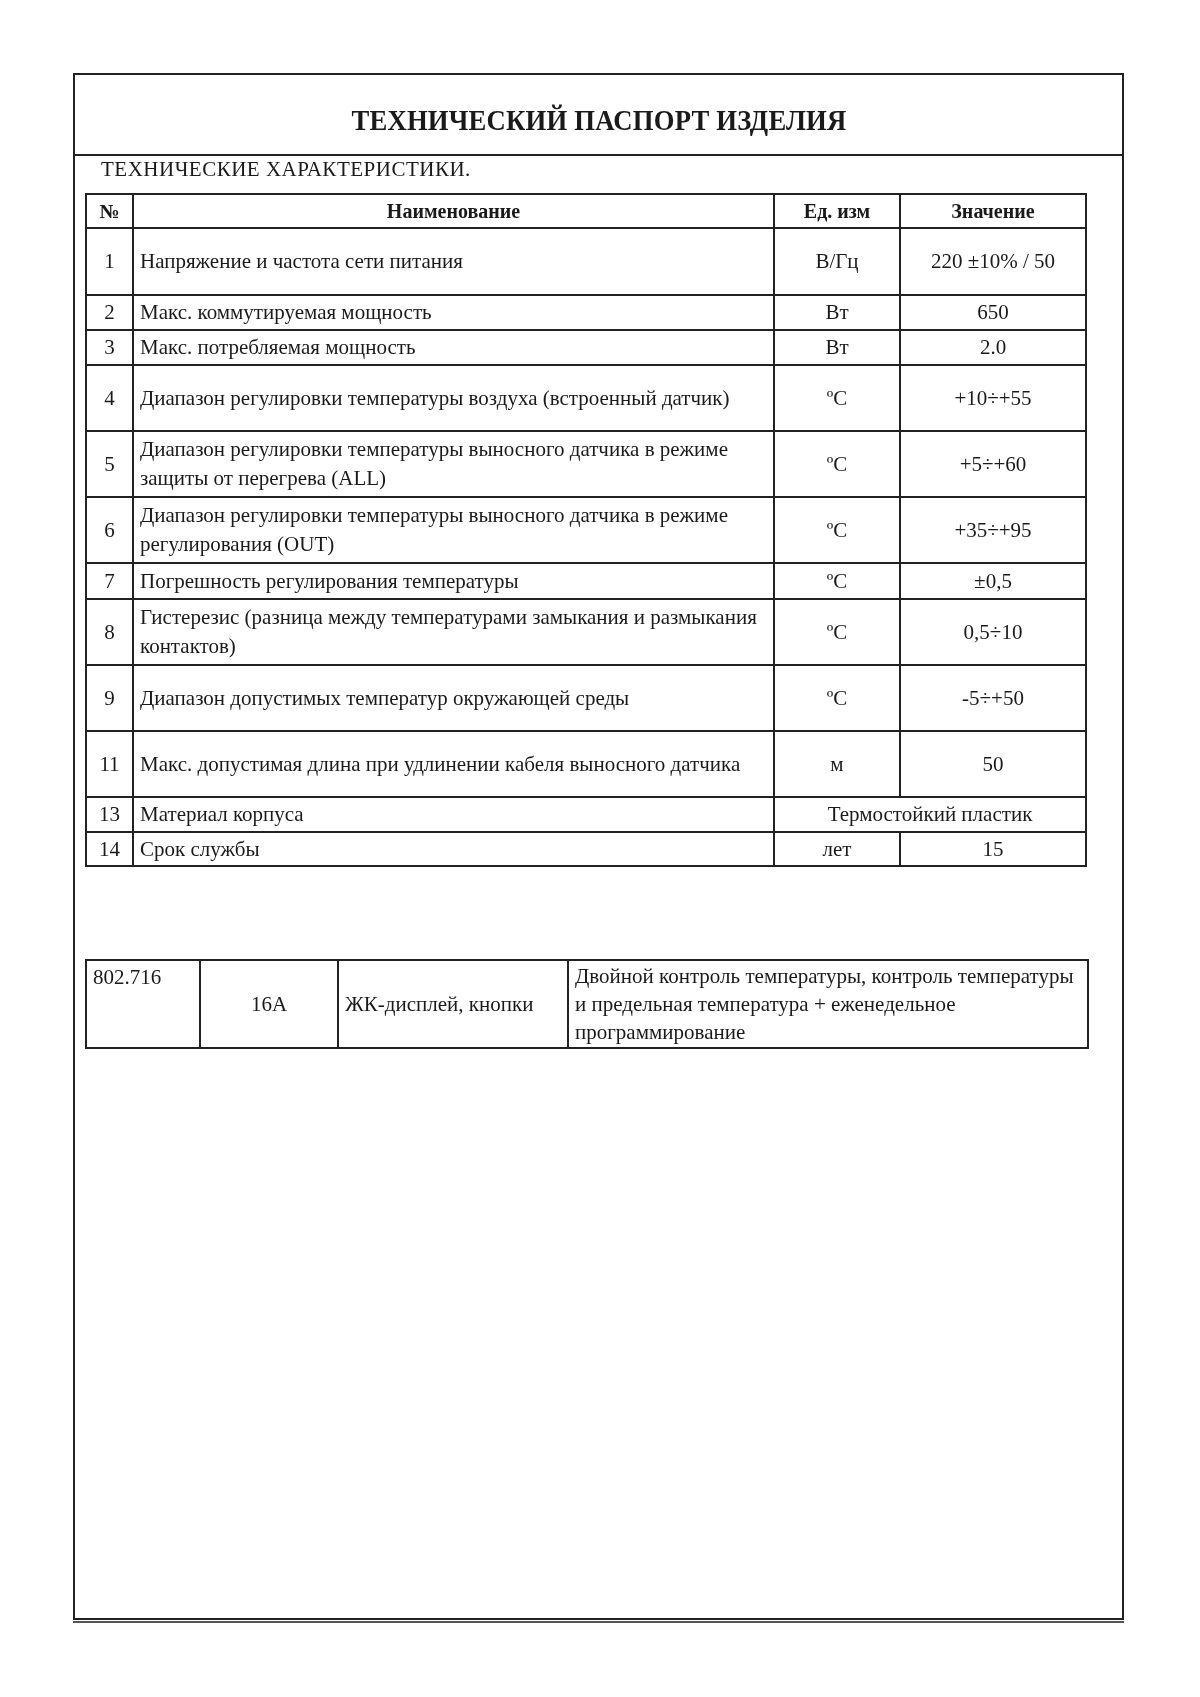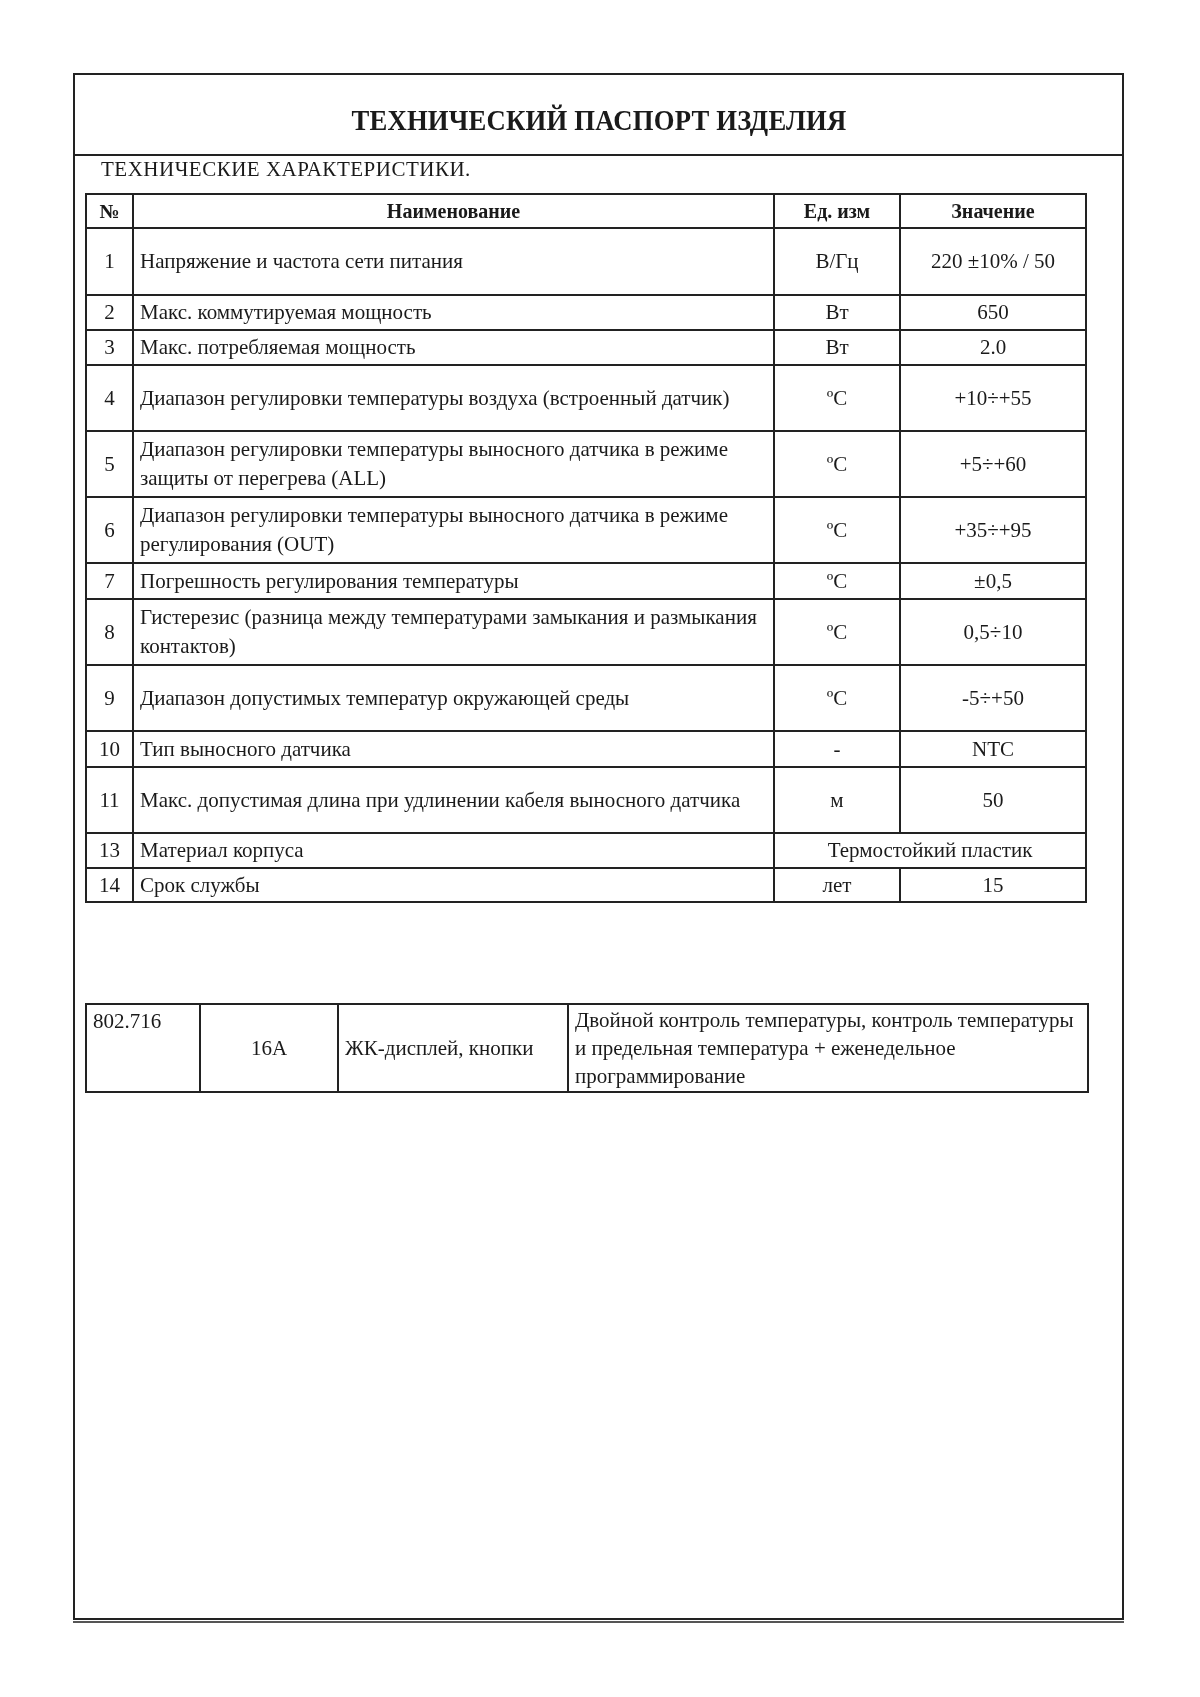--- a/index.html
+++ b/index.html
@@ -17,21 +17,21 @@
 
   table { border-collapse:collapse; position:absolute; table-layout:fixed; }
   td, th { border:2px solid #222; padding:0 6px; font-size:21px; line-height:29px; }
 
   .spec-table { left:10px; top:118px; width:1000px; }
   .spec-table th { font-weight:bold; height:32px; text-align:center; font-size:20px; }
   .spec-table td.num { text-align:center; }
   .spec-table td.name { text-align:left; padding-left:6px; }
   .spec-table td.unit, .spec-table td.val { text-align:center; }
 
-  .model-table { left:10px; top:928px; width:1002px;padding-left:24px; }
+  .model-table { left:10px; top:884px; width:1002px;padding-left:24px; }
   .model-table td { font-size:21px; line-height:28px; height:84px; }
   .model-table td.code { vertical-align:top; text-align:left; padding-top:2px; }
   .model-table td.current { text-align:center; }
   .model-table td.ctrl { text-align:left; }
   .model-table td.desc { text-align:left; padding:0 6px; }
 
   .frame-footer { position:absolute; left:0; right:0; bottom:0; height:68px;
                   border-top:3px double #222; display:flex; align-items:center; justify-content:center; }
   .logo { position:relative; font-family:"DejaVu Sans", sans-serif; font-weight:bold;
           font-size:40px; color:#e31e24; letter-spacing:3px; font-style:italic; transform:scaleX(1.05); }
@@ -111,26 +111,20 @@
         <td class="name">Гистерезис (разница между температурами замыкания и размыкания контактов)</td>
         <td class="unit">ºC</td>
         <td class="val">0,5÷10</td>
       </tr>
       <tr style="height:66px">
         <td class="num">9</td>
         <td class="name">Диапазон допустимых температур окружающей среды</td>
         <td class="unit">ºC</td>
         <td class="val">-5÷+50</td>
       </tr>
-      <tr style="height:36px">
-        <td class="num">10</td>
-        <td class="name">Тип выносного датчика</td>
-        <td class="unit">-</td>
-        <td class="val">NTC</td>
-      </tr>
       <tr style="height:66px">
         <td class="num">11</td>
         <td class="name">Макс.  допустимая длина при удлинении кабеля выносного датчика</td>
         <td class="unit">м</td>
         <td class="val">50</td>
       </tr>
       <tr style="height:35px">
         <td class="num">13</td>
         <td class="name">Материал корпуса</td>
         <td class="val" colspan="2">Термостойкий пластик</td>

